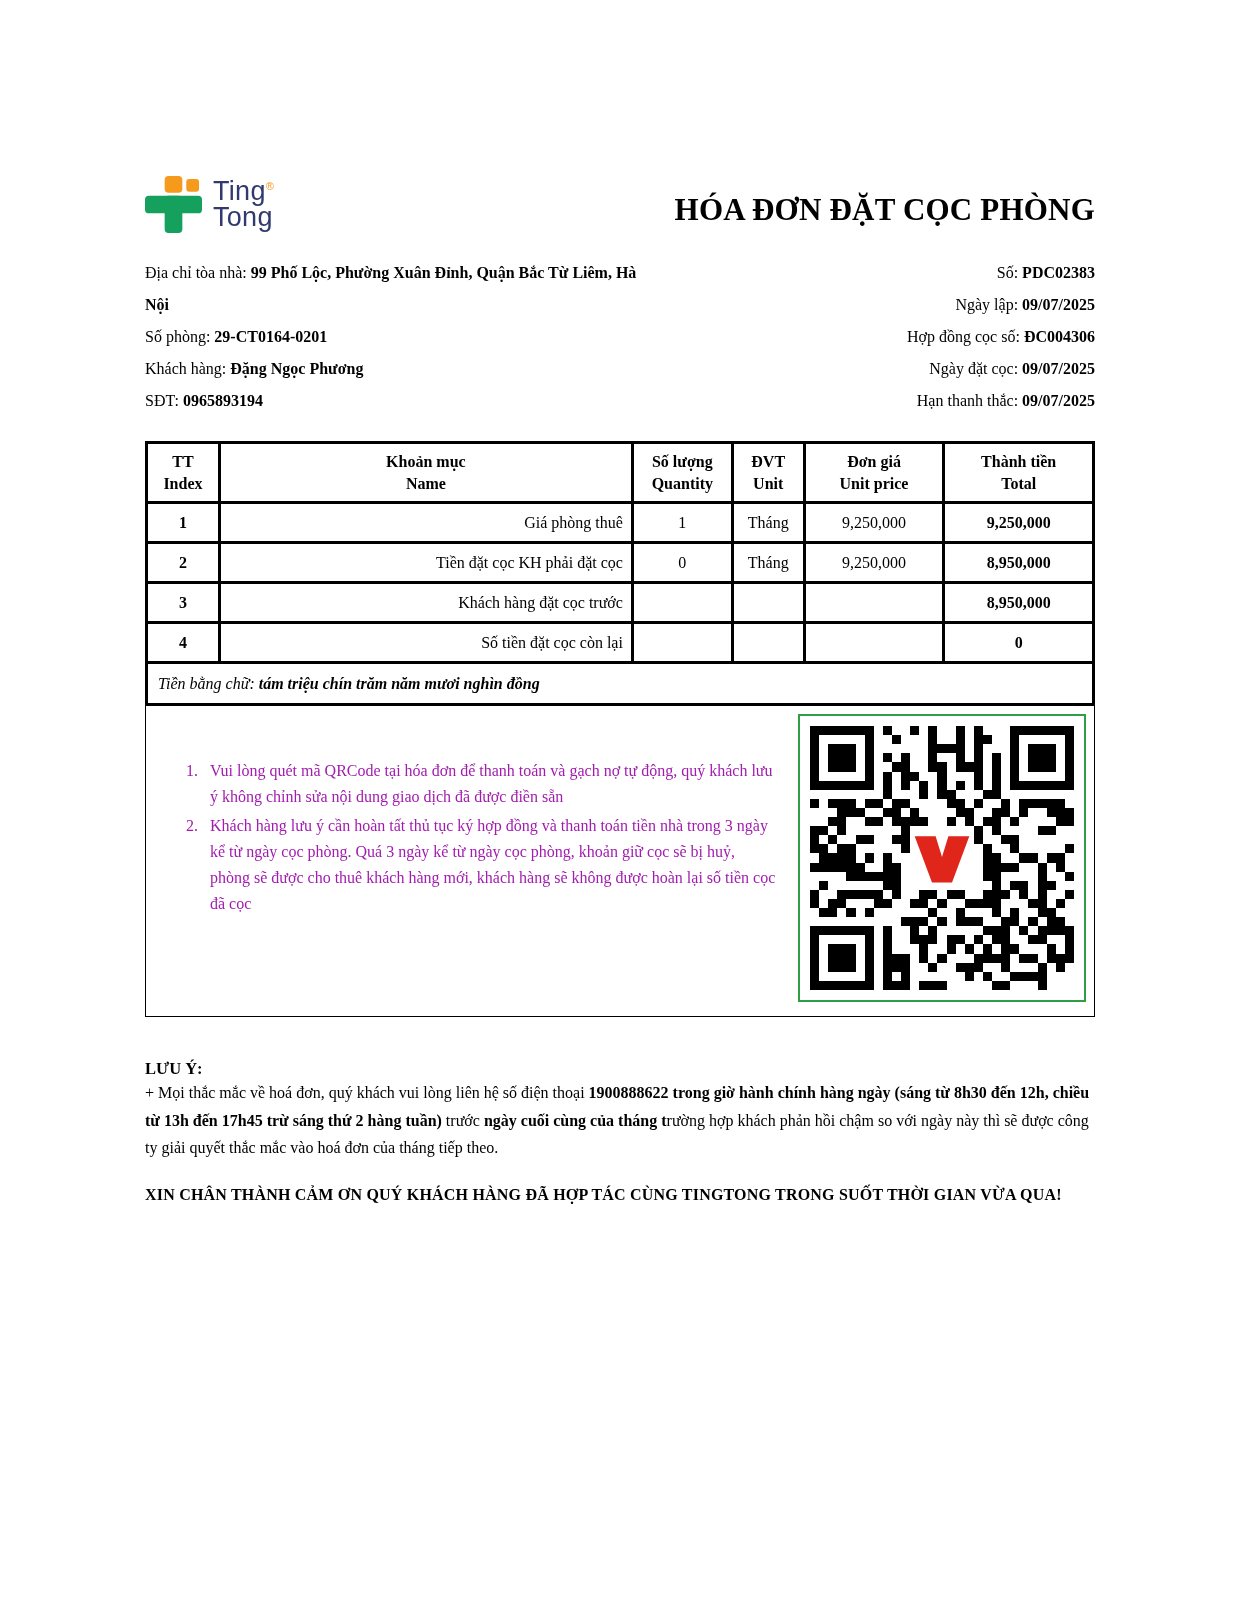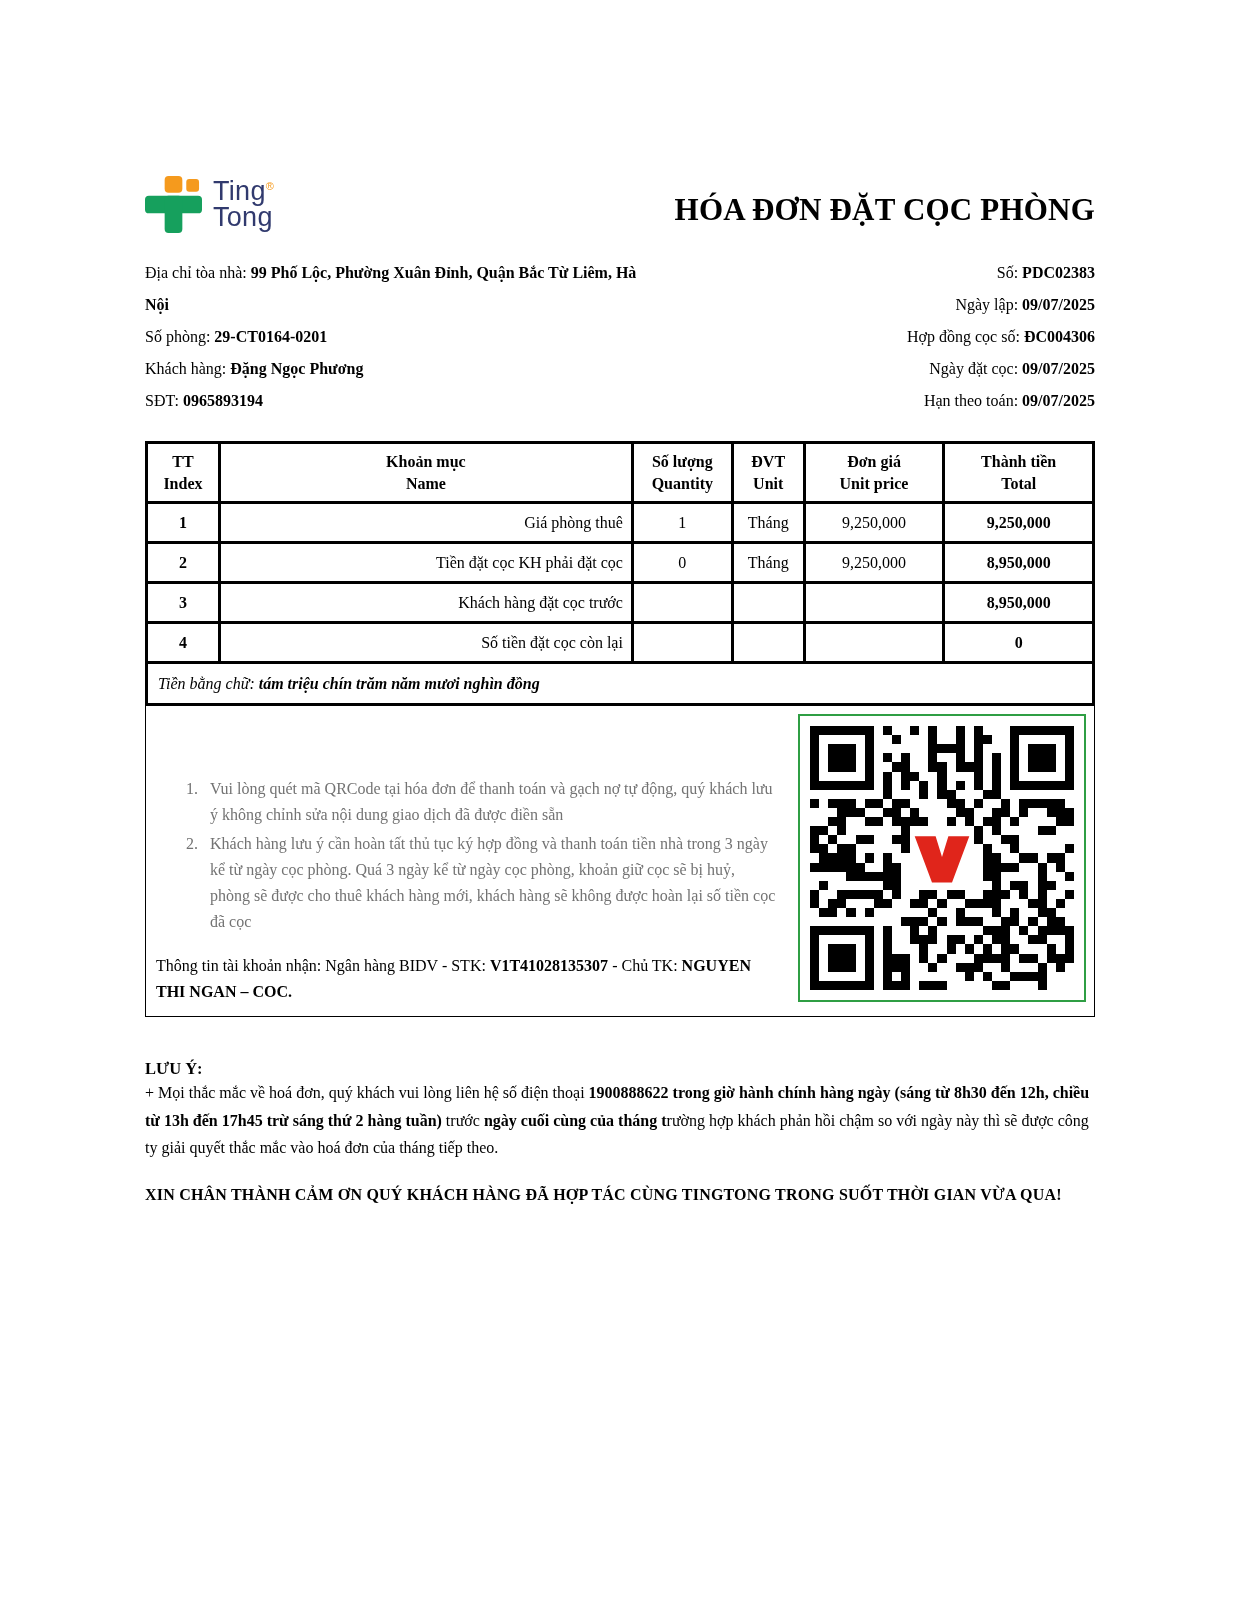--- a/index.html
+++ b/index.html
@@ -39,21 +39,21 @@
   td.c { text-align:center; }
   td.name-cell { text-align:right; padding-left:13px; }
   td.tt-cell { text-align:center; font-weight:bold; }
   td.total-cell { text-align:center; font-weight:bold; }
   tr.words-row td { height:42px; font-style:italic; padding-left:10px; }
   .words-value { font-weight:bold; }
 
   
   .notes-box { border:1px solid #000; margin-top:-1px; display:flex; padding:8px; min-height:312px; }
   .notes-left { flex:1; padding:2px 22px 2px 2px; }
-  ol.red-list { color:#737373; margin:60px 0 0 22px; padding-left:24px; line-height:1.62; font-size:16px; }
+  ol.red-list { color:#a21caf; margin:42px 0 0 22px; padding-left:24px; line-height:1.62; font-size:16px; }
   ol.red-list li { padding-left:8px; margin-bottom:3px; }
   .account-info { margin-top:18px; line-height:1.62; font-size:16px; }
   .b { font-weight:bold; }
 
   
   .qr-wrap { width:288px; height:288px; border:2px solid #2f9e44; background:#fff;
     padding:10px; align-self:flex-start; flex:0 0 auto; }
   .qr-wrap svg { width:100%; height:100%; shape-rendering:crispEdges; display:block; }
 
   
@@ -91,21 +91,21 @@
         <div><span class="info-label">Địa chỉ tòa nhà: </span><span class="info-value">99 Phố Lộc, Phường Xuân Đỉnh, Quận Bắc Từ Liêm, Hà Nội</span></div>
         <div><span class="info-label">Số phòng: </span><span class="info-value">29-CT0164-0201</span></div>
         <div><span class="info-label">Khách hàng: </span><span class="info-value">Đặng Ngọc Phương</span></div>
         <div><span class="info-label">SĐT: </span><span class="info-value">0965893194</span></div>
       </div>
       <div class="info-right">
         <div><span class="info-label">Số: </span><span class="info-value">PDC02383</span></div>
         <div><span class="info-label">Ngày lập: </span><span class="info-value">09/07/2025</span></div>
         <div><span class="info-label">Hợp đồng cọc số: </span><span class="info-value">ĐC004306</span></div>
         <div><span class="info-label">Ngày đặt cọc: </span><span class="info-value">09/07/2025</span></div>
-        <div><span class="info-label">Hạn theo toán: </span><span class="info-value">09/07/2025</span></div>
+        <div><span class="info-label">Hạn thanh thắc: </span><span class="info-value">09/07/2025</span></div>
       </div>
     </div>
 
     <table class="items">
       <colgroup>
         <col class="col-tt">
           <col class="col-name">
           <col class="col-qty">
         <col class="col-unit">
           <col class="col-price">
@@ -179,23 +179,20 @@
         </tr>
       </tbody>
     </table>
 
     <div class="notes-box">
       <div class="notes-left">
         <ol class="red-list">
           <li><span>Vui lòng quét mã QRCode tại hóa đơn để thanh toán và gạch nợ tự động, quý khách lưu ý không chỉnh sửa nội dung giao dịch đã được điền sẵn</span></li>
           <li><span>Khách hàng lưu ý cần hoàn tất thủ tục ký hợp đồng và thanh toán tiền nhà trong 3 ngày kể từ ngày cọc phòng. Quá 3 ngày kể từ ngày cọc phòng, khoản giữ cọc sẽ bị huỷ, phòng sẽ được cho thuê khách hàng mới, khách hàng sẽ không được hoàn lại số tiền cọc đã cọc</span></li>
         </ol>
-        <div class="account-info">
-          <span>Thông tin tài khoản nhận: Ngân hàng BIDV - STK: </span><span class="b">V1T41028135307</span><span> - Chủ TK: </span><span class="b">NGUYEN THI NGAN – COC.</span>
-        </div>
       </div>
       <div class="qr-wrap">
         <svg viewBox="0 0 29 29" id="qr-svg" aria-hidden="true">
             <rect width="29" height="29" fill="#fff"></rect>
             <rect x="8" y="0" width="1" height="1"></rect>
             <rect x="11" y="0" width="1" height="1"></rect>
             <rect x="13" y="0" width="1" height="1"></rect>
             <rect x="16" y="0" width="1" height="1"></rect>
             <rect x="18" y="0" width="1" height="1"></rect>
             <rect x="9" y="1" width="1" height="1"></rect>

